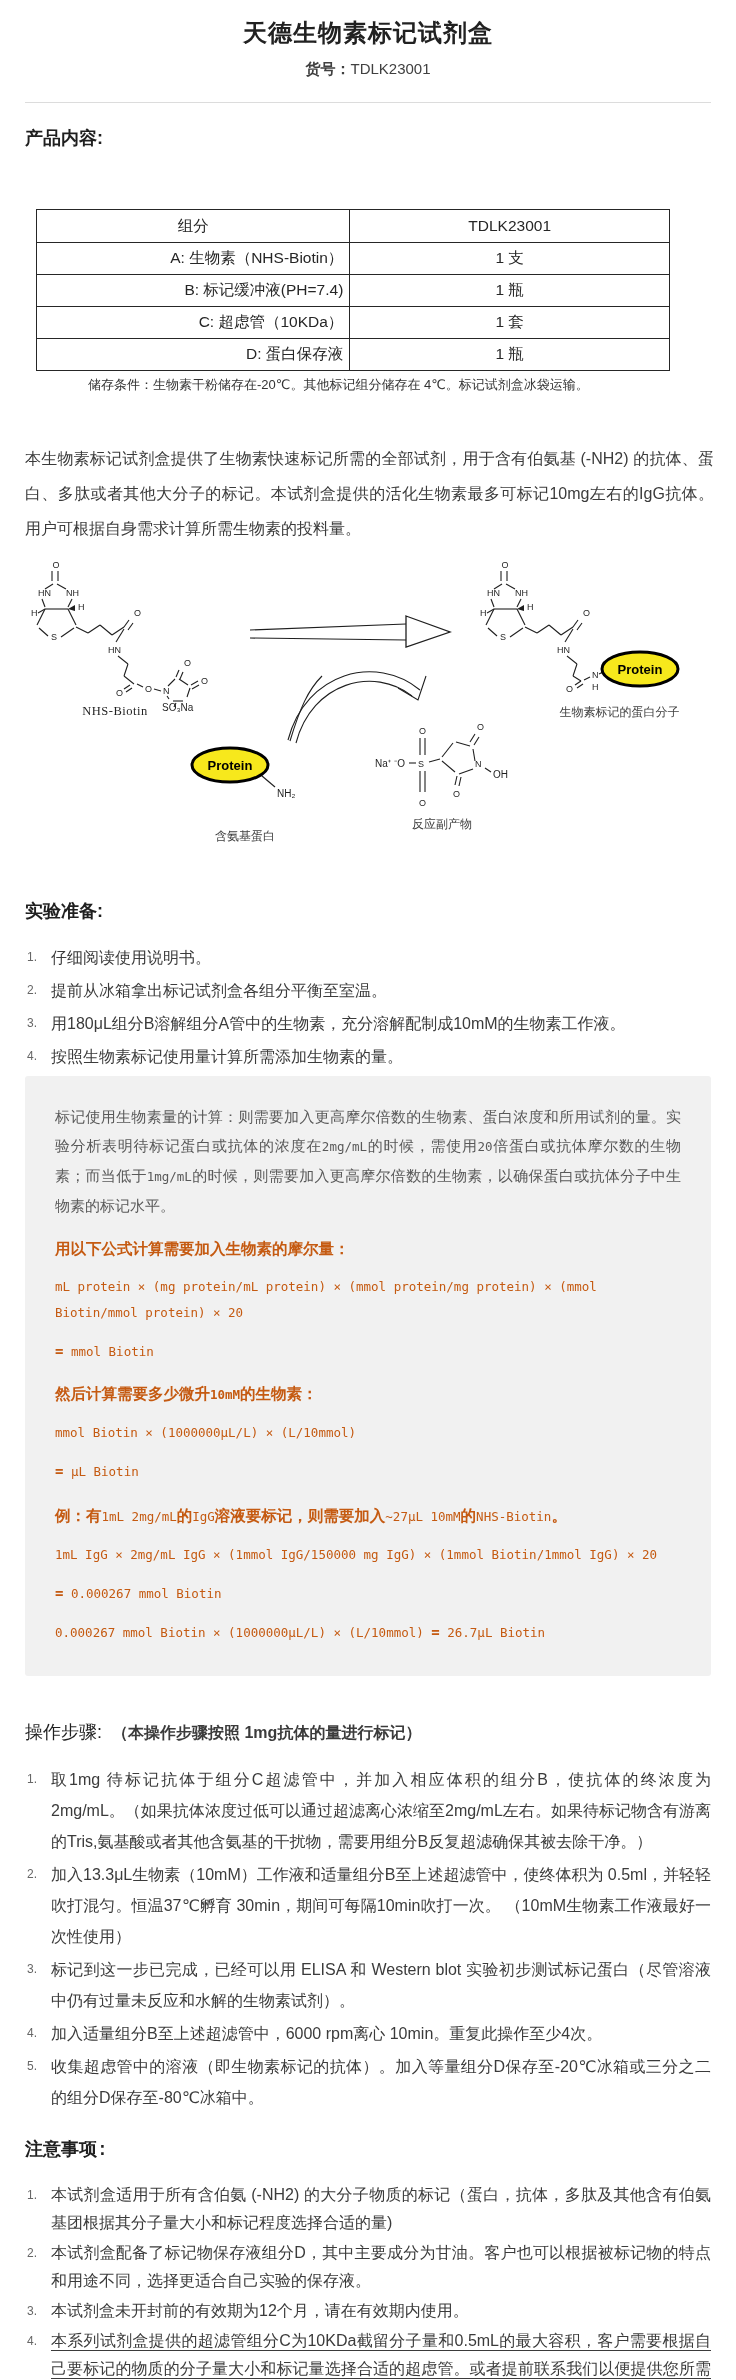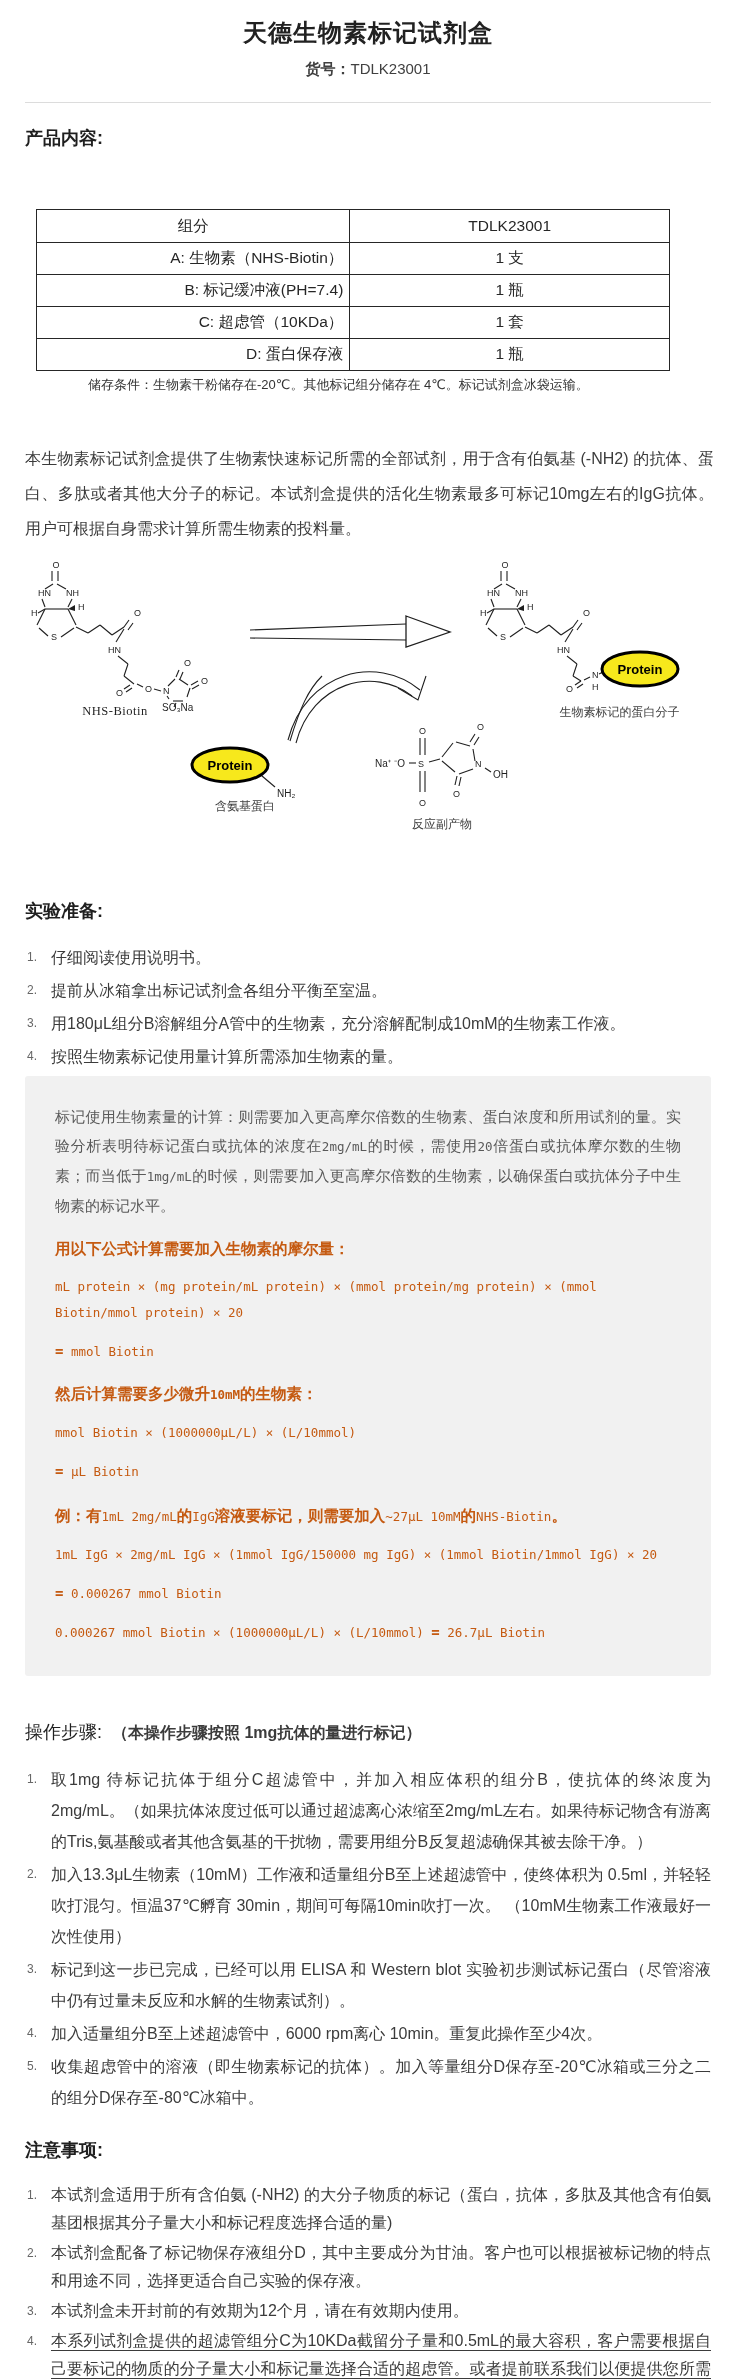--- a/index.html
+++ b/index.html
@@ -10,21 +10,21 @@
   .doc-subtitle{margin:8px 0 0;text-align:center;font-size:15px;color:#404040;line-height:22px;}
   .doc-subtitle .lab{font-weight:600;}
   .divider{border:none;border-top:1px solid #dcdcdc;margin:22px 25px 0;}
 
   .section-head{margin:22px 25px 0;font-size:18px;font-weight:bold;color:#1f1f1f;line-height:26px;}
   .section-head.prep-head{margin-top:52px;}
   .ops-head{margin:40px 25px 0;line-height:27px;}
   .ops-head .seg-htitle{font-size:18px;font-weight:normal;color:#1f1f1f;margin-right:10px;}
   .ops-head .seg-plain{font-size:16px;color:#3b3b3b;}
   .ops-head .seg-bold{font-size:16px;color:#3b3b3b;font-weight:bold;}
-  .notes-head{margin-top:24px;}
+  .notes-head{margin-top:24px;font-family:Liberation Mono, monospace;}
 
   table.kit{border-collapse:collapse;margin:58px 24px 0 36px;width:634px;table-layout:fixed;}
   table.kit th,table.kit td{border:1.5px solid #262626;font-size:15.5px;color:#262626;height:32px;padding:0 6px;box-sizing:border-box;}
   table.kit th{font-weight:normal;text-align:center;height:33px;}
   table.kit td.comp{text-align:right;padding-left:8px;}
   table.kit td.qty{text-align:center;}
   table.kit col.c1{width:49.5%;}
 
   .storage{margin:4px 25px 0 88px;font-size:13px;color:#333333;line-height:20px;}
 
@@ -217,21 +217,21 @@
       </g>
     </svg>
     <div class="chem-label" style="left:552px;top:150px;width:135px;">生物素标记的蛋白分子</div>
 
     <svg style="left:180px;top:186px;" width="130" height="70" viewBox="0 0 130 70">
       <ellipse class="protein-oval" cx="50" cy="25" rx="38" ry="17"></ellipse>
       <text class="protein-txt" x="50" y="30">Protein</text>
       <line x1="82" y1="36" x2="95" y2="47"></line>
       <text x="97" y="57" class="small-txt">NH₂</text>
     </svg>
-    <div class="chem-label" style="left:190px;top:244px;width:110px;">含氨基蛋白</div>
+    <div class="chem-label" style="left:190px;top:274px;width:110px;">含氨基蛋白</div>
 
     <svg style="left:365px;top:158px;" width="190" height="105" viewBox="0 0 190 105">
       <text x="10" y="55" class="small-txt">Na⁺ ⁻O</text>
       <line x1="44" y1="51" x2="51" y2="51"></line>
       <text x="53" y="55">S</text>
       <text x="54" y="22">O</text>
       <line x1="55" y1="26" x2="55" y2="43"></line>
         <line x1="60" y1="26" x2="60" y2="43"></line>
       <text x="54" y="94">O</text>
       <line x1="55" y1="59" x2="55" y2="80"></line>

